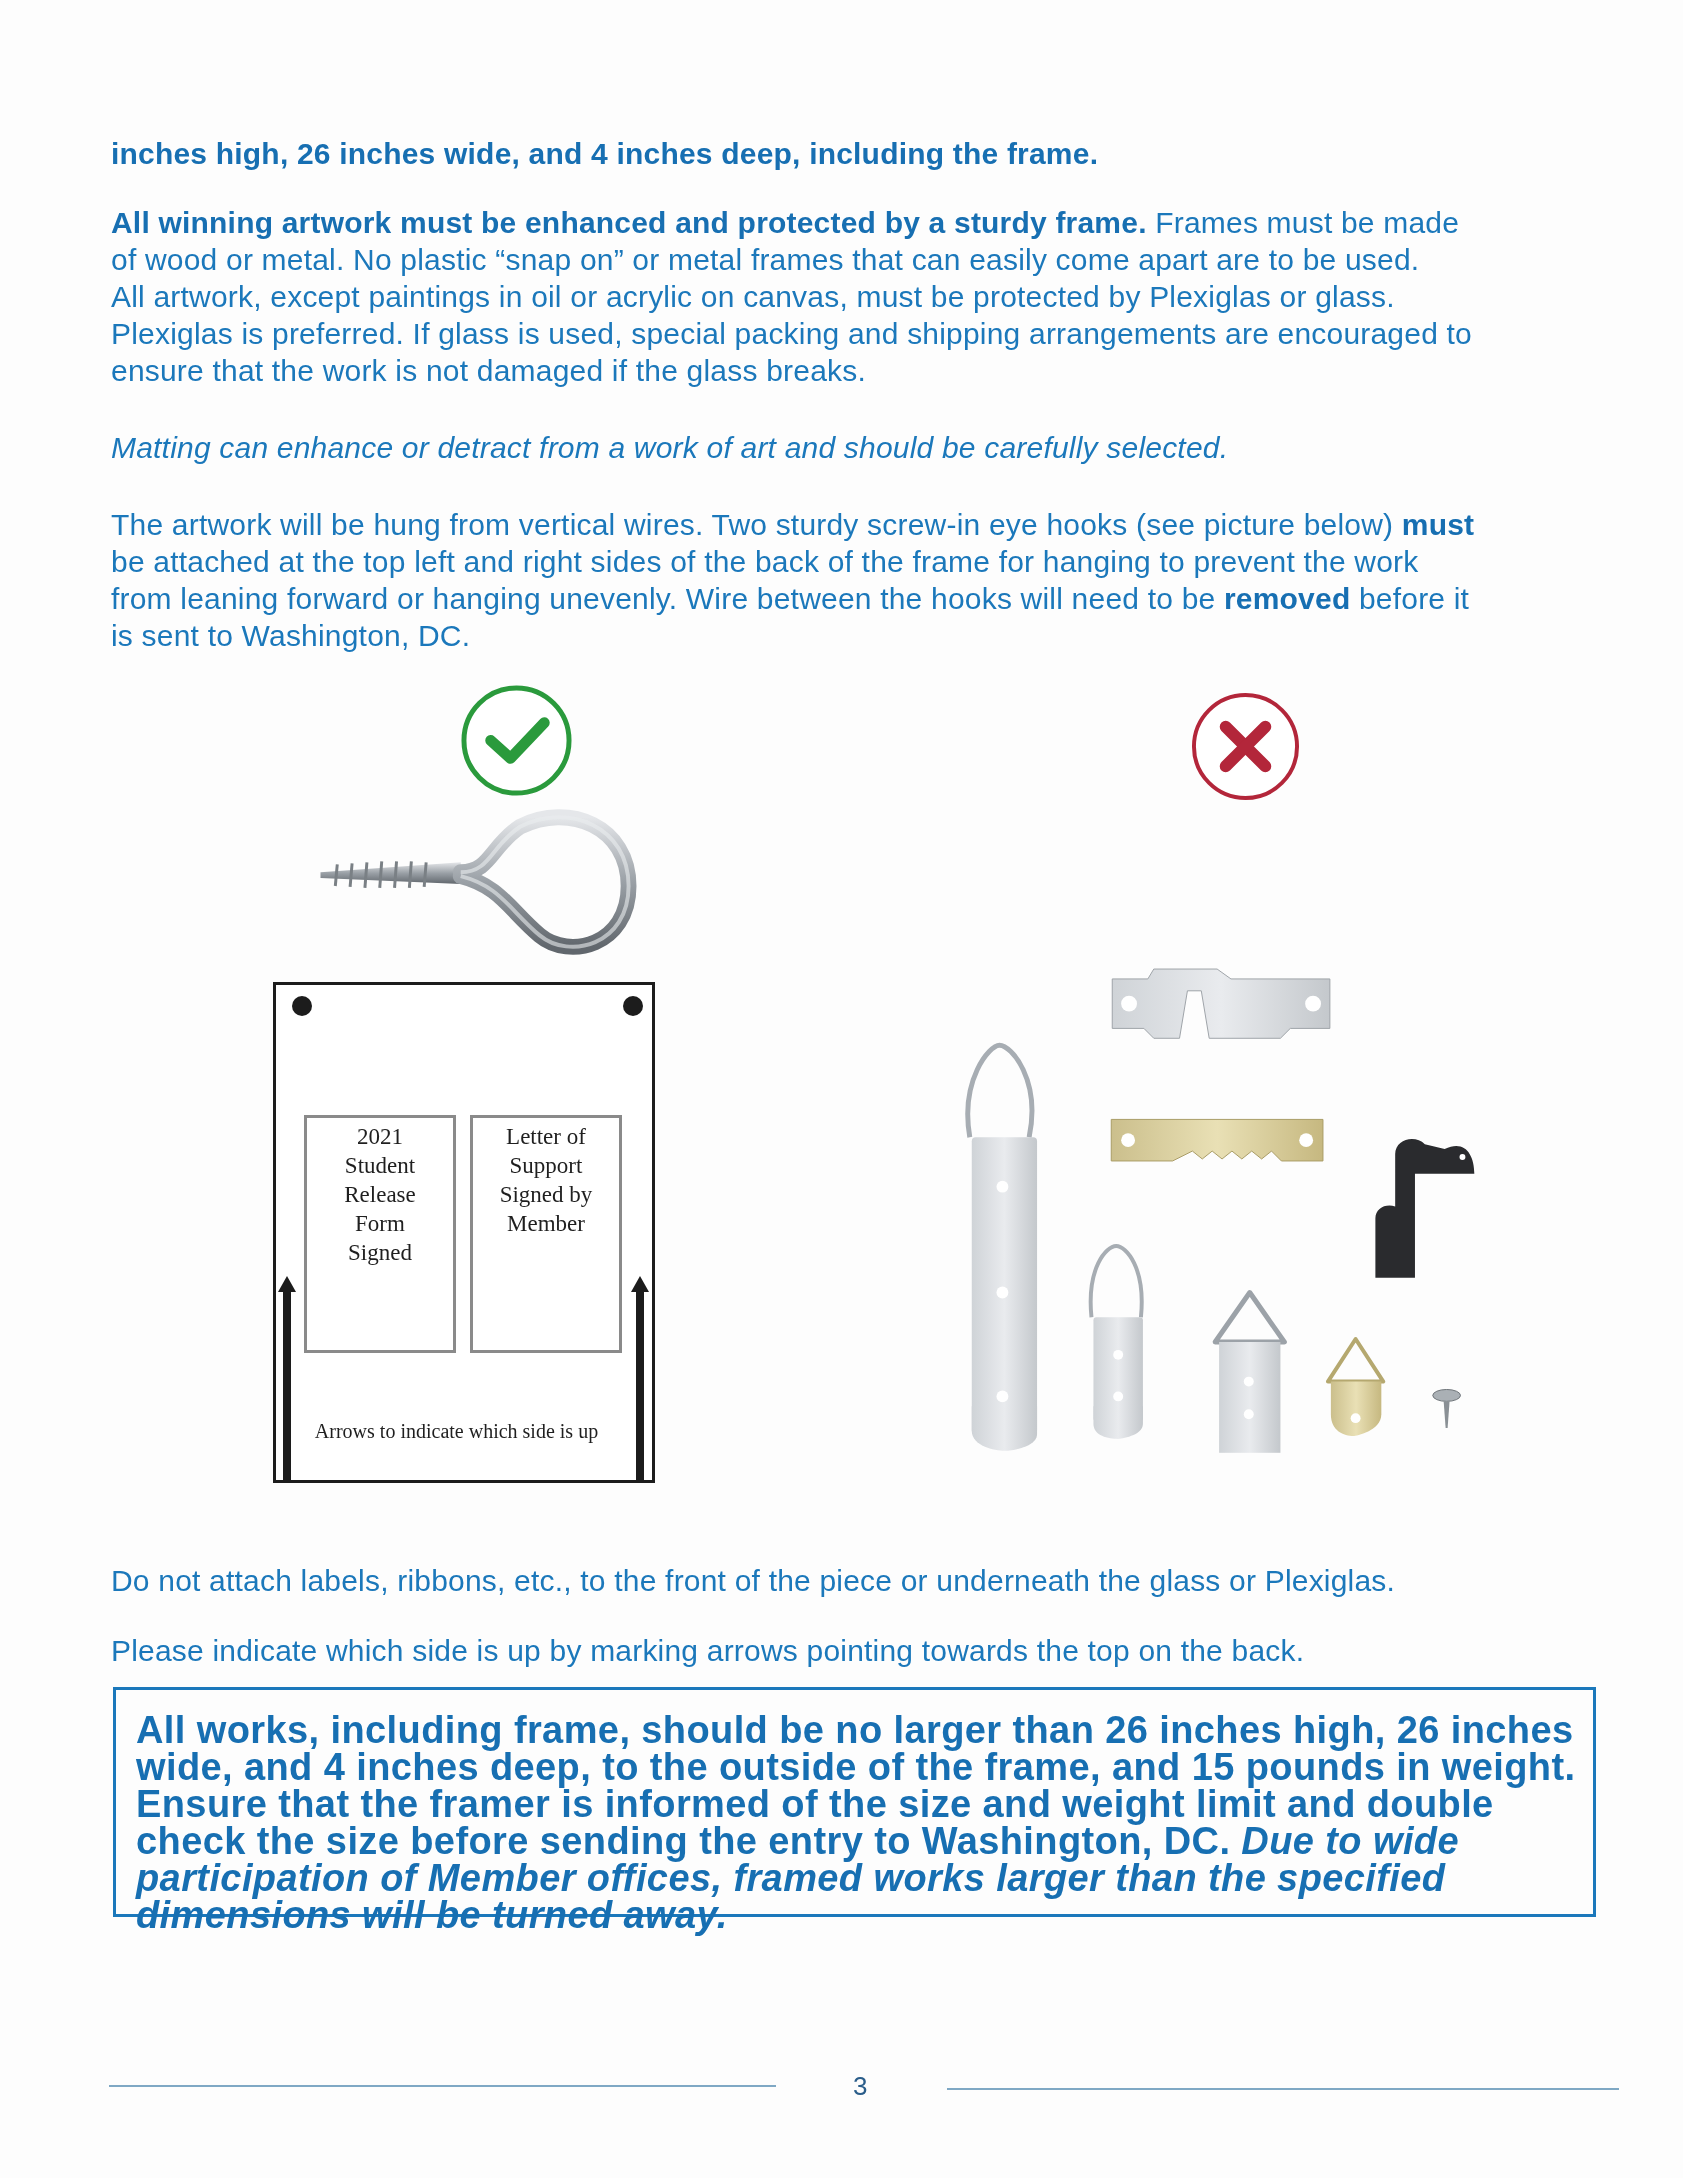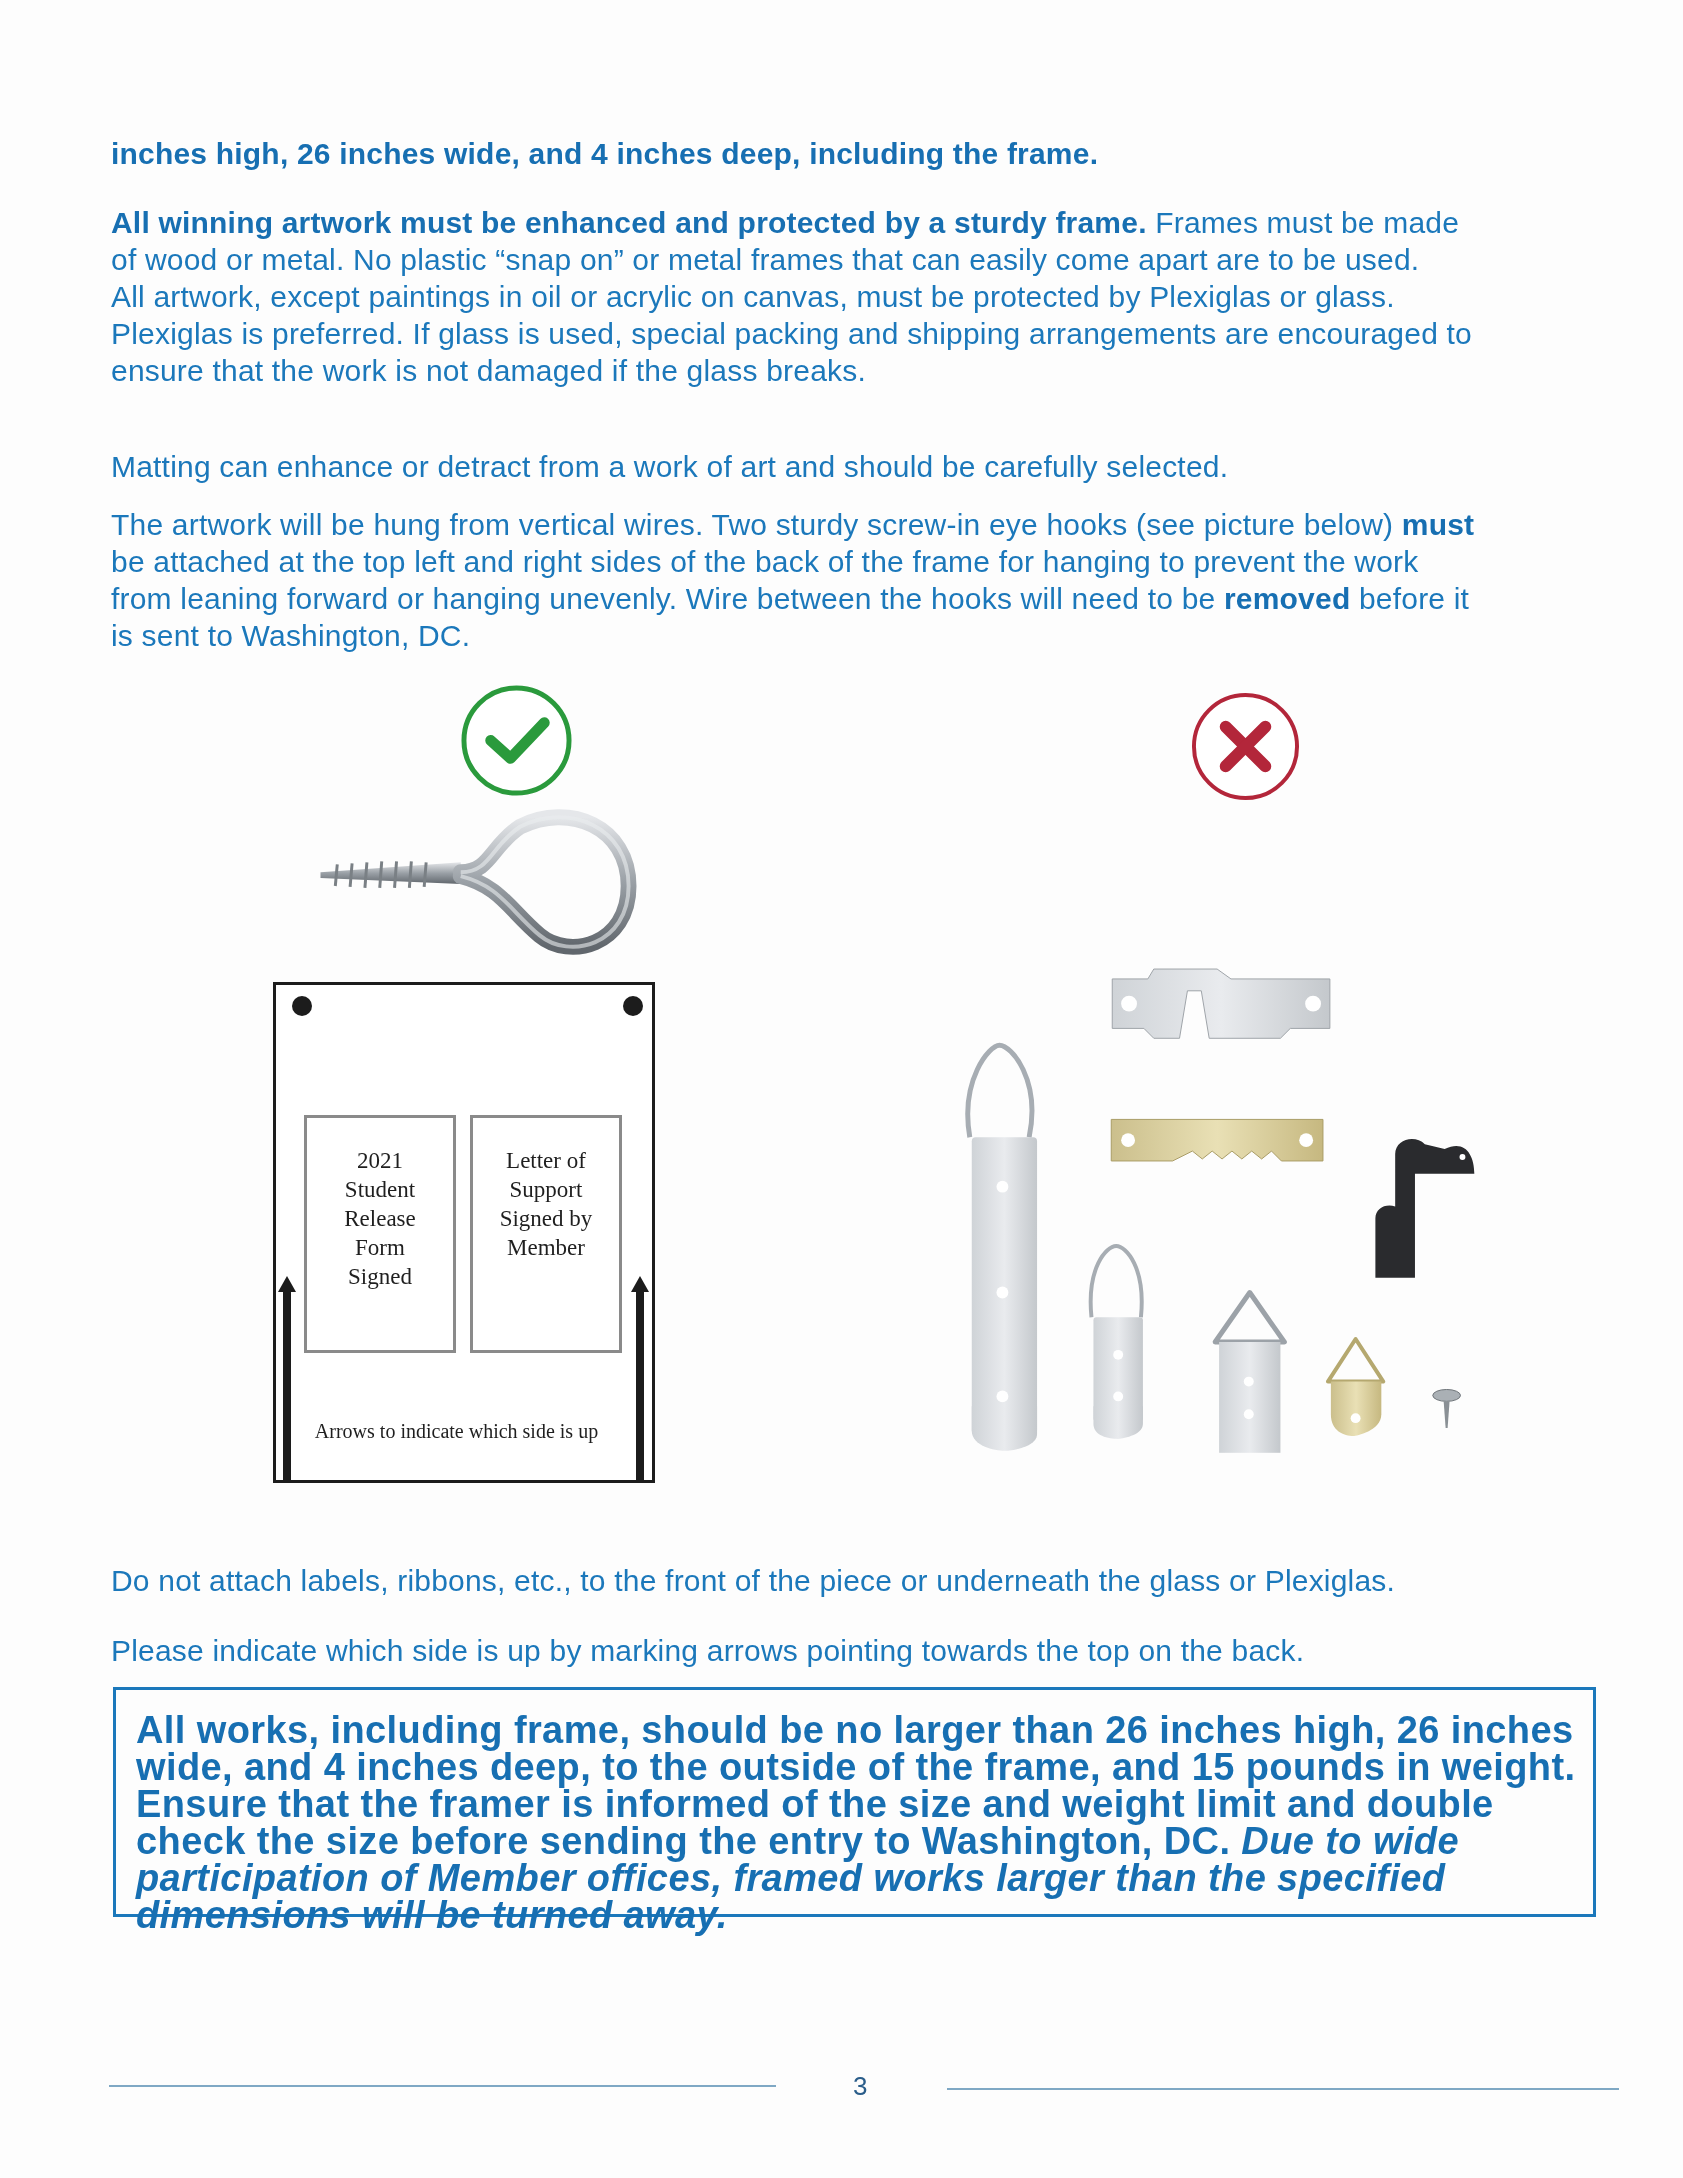--- a/index.html
+++ b/index.html
@@ -11,21 +11,21 @@
 
   
   .status-icon { position:absolute; }
 
   
   .diagram { position:absolute; left:273px; top:982px; width:376px; height:495px; border:3px solid #1c1c1c; background:#fff;
              font-family:"Liberation Serif", "DejaVu Serif", serif; color:#1f1f1f; }
   .dot { position:absolute; width:20px; height:20px; border-radius:50%; background:#1c1c1c; }
   .diag-title { position:absolute; left:20px; width:337px; top:32px; text-align:center; font-size:21px; line-height:26px; }
   .inner-box { position:absolute; top:130px; width:152px; height:238px; border:3px solid #8a8a8a; background:#fff;
-               text-align:center; font-size:23px; line-height:29px; box-sizing:border-box; padding-top:28px; }
+               text-align:center; font-size:23px; line-height:29px; box-sizing:border-box; padding-top:4px; }
   .arrow-shaft { position:absolute; width:8px; background:#1c1c1c; }
   .arrow-head { position:absolute; width:0; height:0; border-left:9px solid transparent; border-right:9px solid transparent; border-bottom:16px solid #1c1c1c; }
   .diag-footer { position:absolute; left:32px; width:297px; top:433px; text-align:center; font-size:20px; line-height:26px; }
 
   
   .hw { position:absolute; }
 
   
   .callout { position:absolute; left:113px; top:1687px; width:1483px; height:230px; border:3px solid #1b78bb; box-sizing:border-box; }
   .callout p { margin:0; position:absolute; left:20px; top:22px; width:1445px; font-size:38px; line-height:37px; font-weight:bold; color:#176fb2; letter-spacing:0.4px; }
@@ -42,21 +42,21 @@
 </p>
 
 <p class="para" style="top:204px;">
   <span class="nowrap"><b>All winning artwork must be enhanced and protected by a sturdy frame.</b><span> Frames must be made</span></span>
   <span class="nowrap">of wood or metal. No plastic “snap on” or metal frames that can easily come apart are to be used.</span>
   <span class="nowrap">All artwork, except paintings in oil or acrylic on canvas, must be protected by Plexiglas or glass.</span>
   <span class="nowrap">Plexiglas is preferred. If glass is used, special packing and shipping arrangements are encouraged to</span>
   <span class="nowrap">ensure that the work is not damaged if the glass breaks.</span>
 </p>
 
-<p class="para" style="top:448px;">
+<p class="para" style="top:429px;font-style:italic;">
   <span>Matting can enhance or detract from a work of art and should be carefully selected.</span>
 </p>
 
 <p class="para" style="top:506px;">
   <span class="nowrap"><span>The artwork will be hung from vertical wires. Two sturdy screw-in eye hooks (see picture below) </span><b>must</b></span>
   <span class="nowrap">be attached at the top left and right sides of the back of the frame for hanging to prevent the work</span>
   <span class="nowrap"><span>from leaning forward or hanging unevenly. Wire between the hooks will need to be </span><b>removed</b><span> before it</span></span>
   <span class="nowrap">is sent to Washington, DC.</span>
 </p>
 

